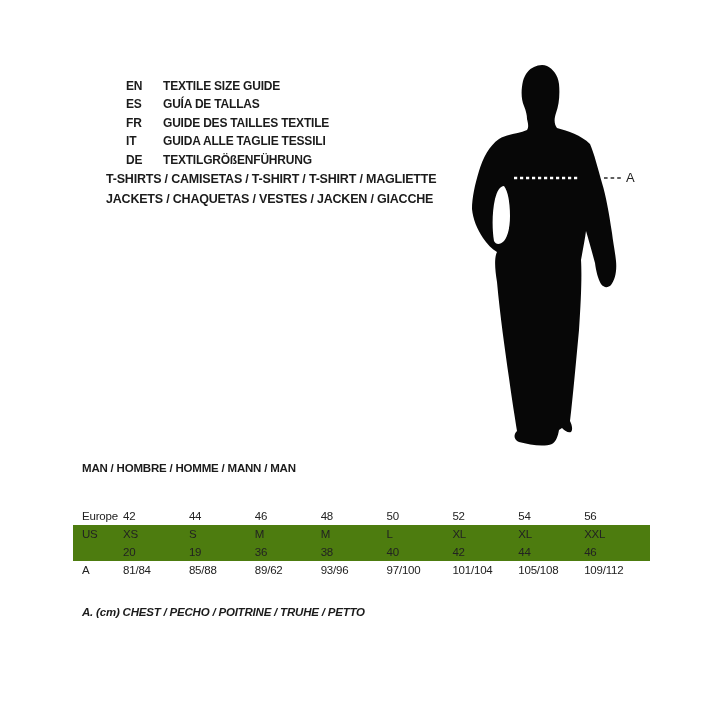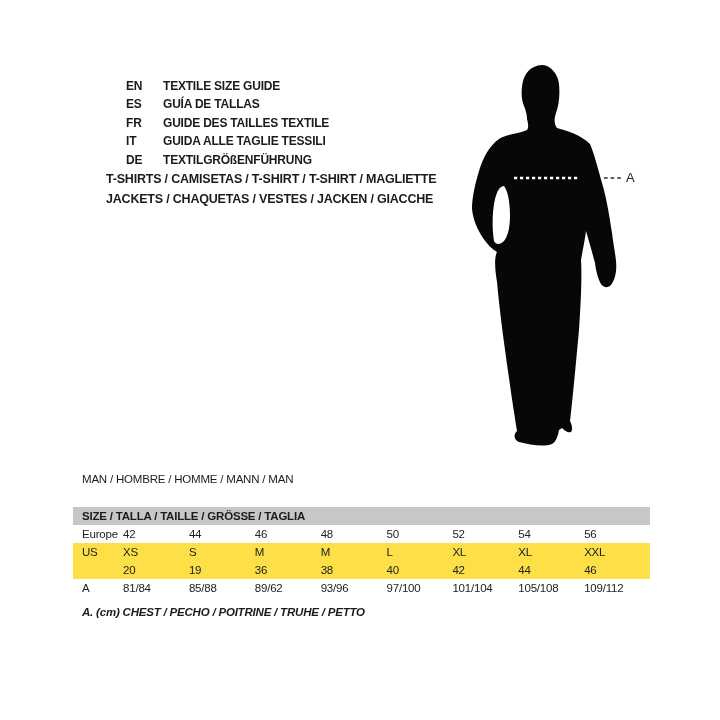--- a/index.html
+++ b/index.html
@@ -58,23 +58,23 @@
     left: 626px;
     top: 170px;
     font-size: 13px;
     font-weight: 400;
     color: #222222;
   }
 
   
   .man-title {
     left: 82px;
-    top: 473px;
-    font-size: 11.5px;
-    font-weight: 400;
+    top: 462px;
+    font-size: 11.5px;
+    font-weight: 700;
     letter-spacing: -0.2px;
     white-space: nowrap;
   }
 
   
   .size-table {
     left: 73px;
     top: 507px;
     width: 577px;
   }
@@ -91,21 +91,21 @@
   .trow {
     display: grid;
     grid-template-columns: 50px repeat(8, 1fr);
     height: 18px;
     align-items: center;
     font-size: 11.5px;
     font-weight: 400;
     letter-spacing: -0.2px;
     color: #222222;
   }
-  .trow.shaded { background: #fde047; }
+  .trow.shaded { background: #4d7c0f; }
   .tlabel {
     padding-left: 9px;
     text-align: left;
   }
   .tcell { text-align: left; }
 
   
   .footnote {
     left: 82px;
     top: 606px;
@@ -193,21 +193,20 @@
 <div class="abs product-block">
   <div>T-SHIRTS / CAMISETAS / T-SHIRT / T-SHIRT / MAGLIETTE</div>
   <div>JACKETS / CHAQUETAS / VESTES / JACKEN / GIACCHE</div>
 </div>
 
 <span class="abs measure-label">A</span>
 
 <div class="abs man-title">MAN / HOMBRE / HOMME / MANN / MAN</div>
 
 <div class="abs size-table">
-  <div class="table-header">SIZE / TALLA / TAILLE / GRÖSSE / TAGLIA</div>
 
   <div class="trow">
     <div class="tlabel">Europe</div>
     <div class="tcell">42</div>
     <div class="tcell">44</div>
     <div class="tcell">46</div>
     <div class="tcell">48</div>
     <div class="tcell">50</div>
     <div class="tcell">52</div>
     <div class="tcell">54</div>

